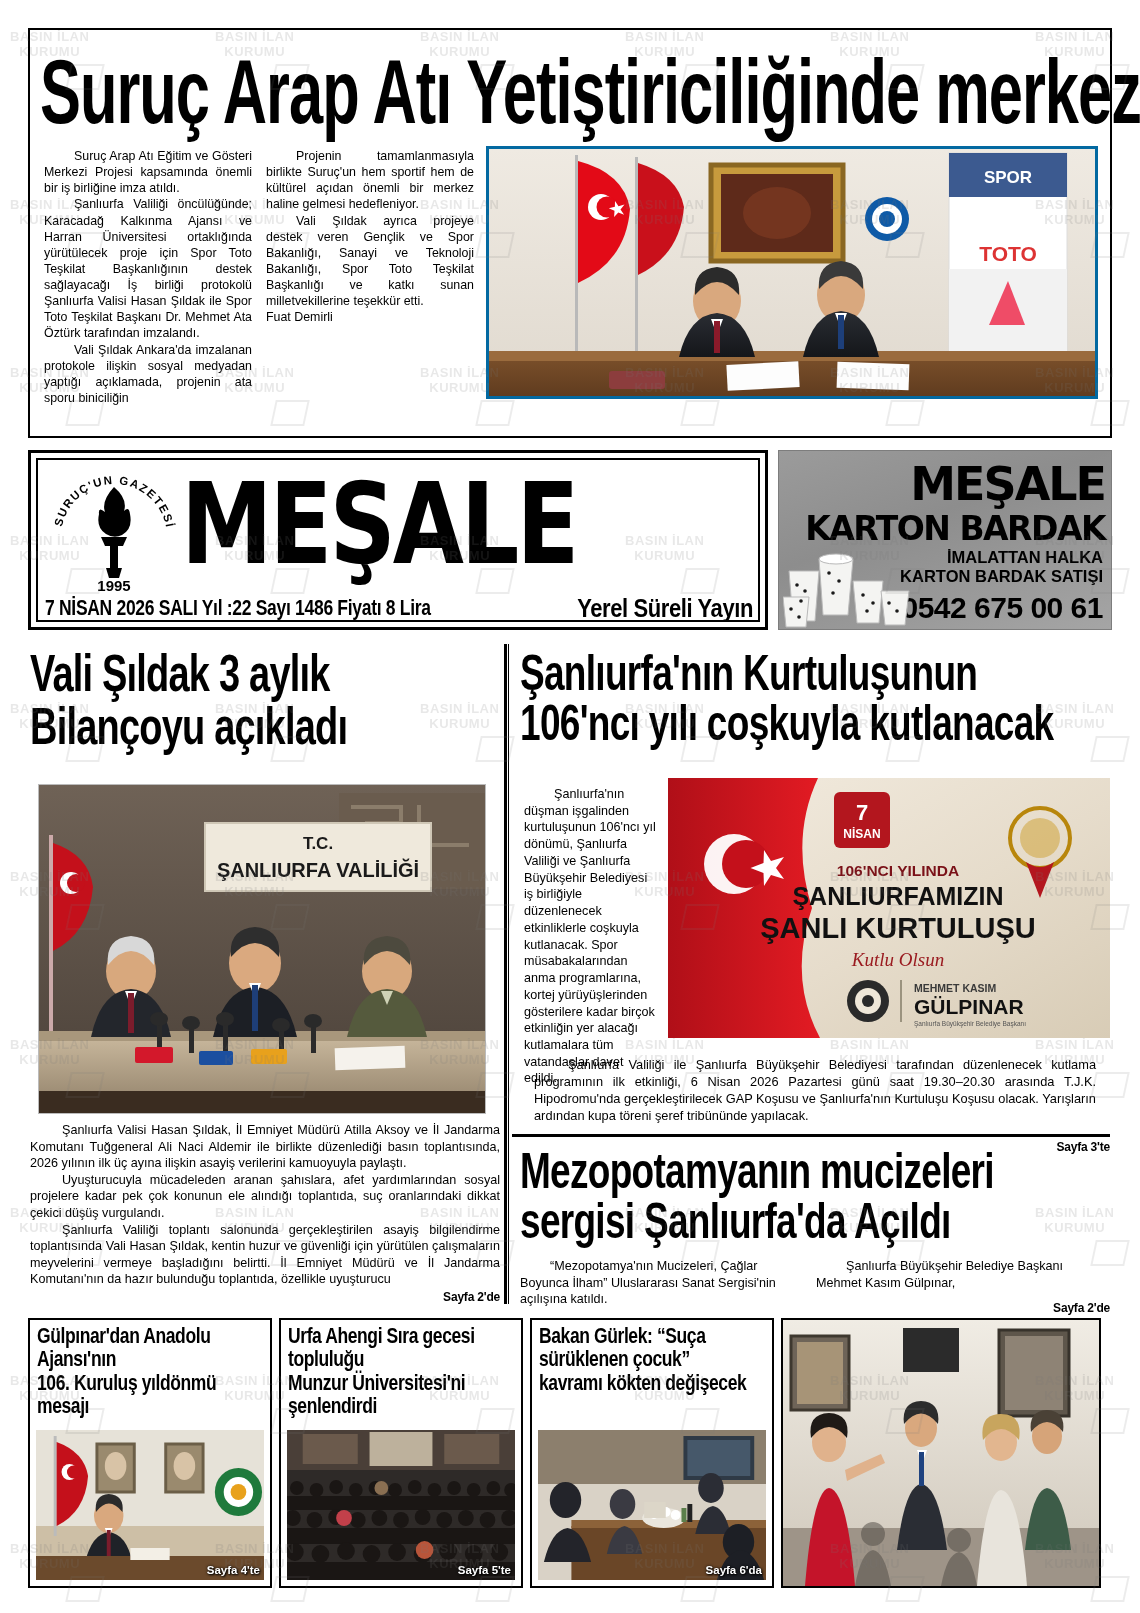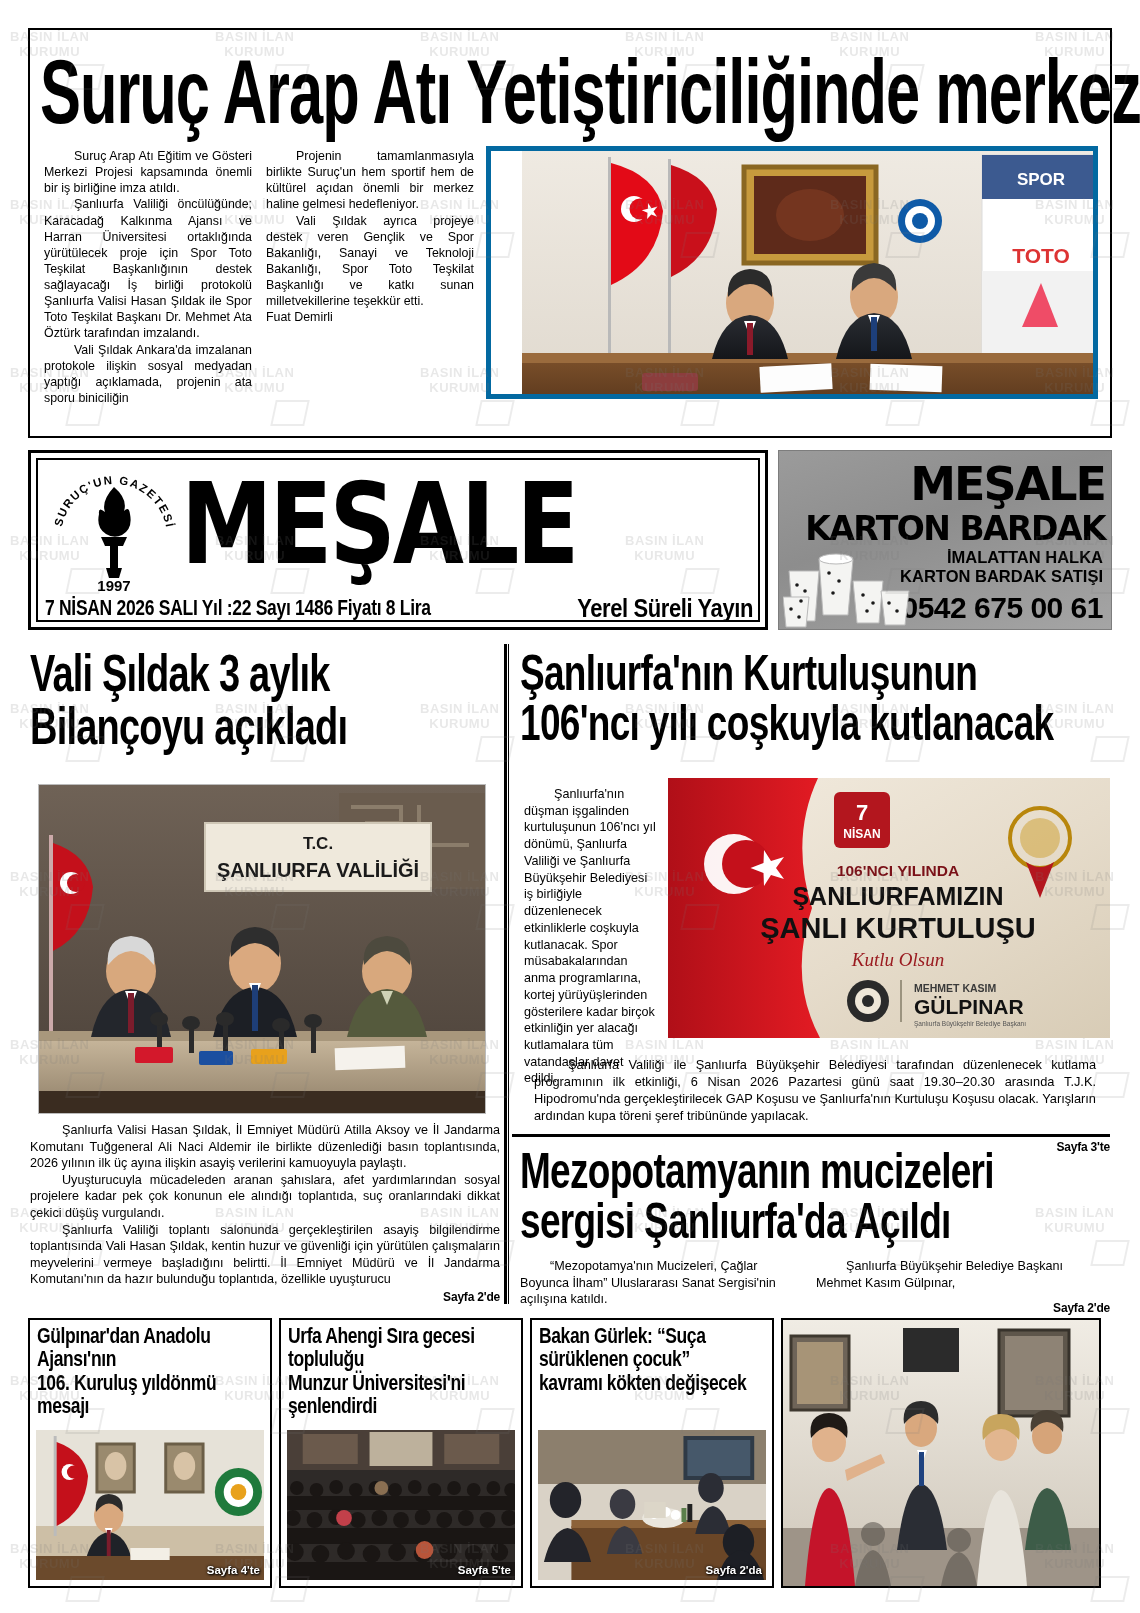--- a/index.html
+++ b/index.html
@@ -49,21 +49,21 @@
     transform-origin: left top;
     margin:18px 0 0 10px;
     white-space:nowrap;
   }
   .topcols { position:absolute; left:14px; top:118px; width:430px; display:flex; gap:14px; }
   .tcol { width:208px; font-size:12.4px; line-height:1.30; text-align:justify; }
   .tcol p { margin:0; text-indent:30px; }
   .byline { text-indent:0 !important; }
   .tophoto {
     position:absolute; right:12px; top:116px; width:612px; height:253px;
-    overflow:hidden; border:5px solid #0369a1;padding-left:31px;
+    overflow:hidden; border:3px solid #0369a1;
   }
 
   
   .mast {
     position:absolute; left:28px; top:450px; width:740px; height:180px;
     border:3px solid #000; background:#fff; z-index:2;
   }
   .mast-inner { position:absolute; inset:5px; border:2px solid #000; }
   .torch { position:absolute; left:18px; top:12px; width:130px; height:132px; }
   .torch-year {
@@ -284,21 +284,21 @@
         <text font-size="11.5" font-weight="bold" fill="#000" font-family="Liberation Sans, sans-serif" letter-spacing="1.6">
           <textPath href="#arcpath" startOffset="6%">SURUÇ'UN GAZETESİ</textPath>
         </text>
 
         <path d="M65 22 q-13 14 -9 25 q-7-6 -6 2 q-3 14 7 20 q8 5 16 1 q11-6 8-21 q-1-8 -6-3 q4-12 -10-24z" fill="#000"></path>
 
         <path d="M52 72 h26 l-4 9 h-18z" fill="#000"></path>
         <rect x="61" y="81" width="8" height="22" fill="#000"></rect>
         <path d="M57 103 h16 l-3 10 h-10z" fill="#000"></path>
       </svg>
-      <div class="torch-year">1997</div>
+      <div class="torch-year">1995</div>
     </div>
 
     <div class="mesale">MEŞALE</div>
     <div class="mast-date">7 NİSAN 2026 SALI  Yıl :22  Sayı 1486 Fiyatı  8 Lira</div>
     <div class="mast-sub">Yerel Süreli Yayın</div>
   </div>
 
   <div class="mad">
     <div class="l1">MEŞALE</div>
     <div class="l2">KARTON BARDAK</div>
@@ -643,21 +643,21 @@
           <g fill="#1d1f25">
             <ellipse cx="204" cy="112" rx="16" ry="18"></ellipse>
             <path d="M182 150 q8-28 24-30 q16 2 24 30z"></path>
           </g>
 
           <rect x="152" y="74" width="5" height="18" fill="#222"></rect>
           <rect x="146" y="78" width="5" height="14" fill="#5b7f4b"></rect>
           <rect x="108" y="72" width="22" height="16" fill="#dcd6c8"></rect>
         </svg>
       </div>
-      <span class="bsayfa">Sayfa 2'da</span>
+      <span class="bsayfa">Sayfa 6'da</span>
     </div>
 
     <div class="bbox w4">
       <div class="bimg">
         <svg viewBox="0 0 316 266" preserveAspectRatio="none" width="100%" height="100%">
           <defs>
             <linearGradient id="gallw" x1="0" y1="0" x2="0" y2="1">
               <stop offset="0" stop-color="#f0ece4"></stop>
                 <stop offset="1" stop-color="#cfc7ba"></stop>
             </linearGradient>

